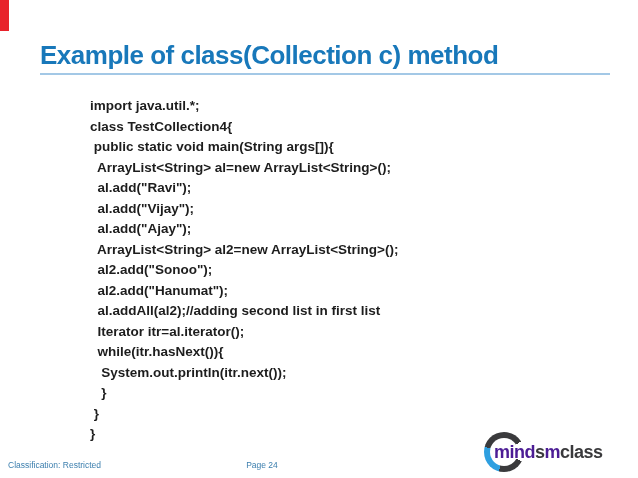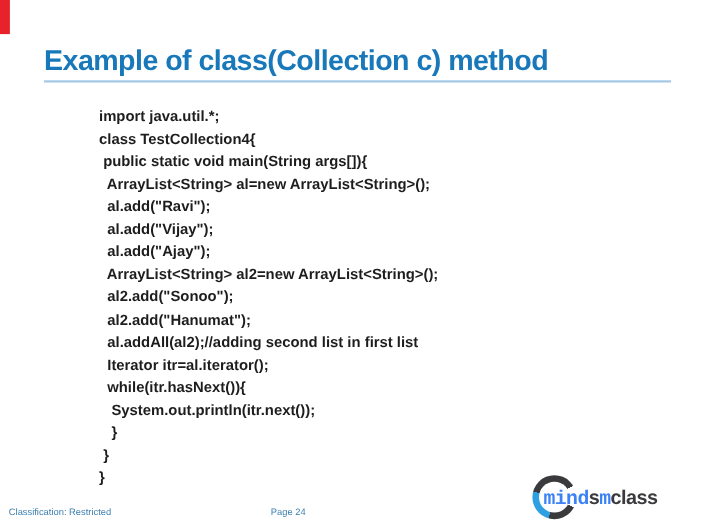--- a/index.html
+++ b/index.html
@@ -65,21 +65,21 @@
     width: 28px; height: 28px;
     border-radius: 50%;
     background: #ffffff;
   }
   .logo-text {
     position: absolute; left: 10px; top: 12px;
     font-size: 18px; font-weight: bold;
     letter-spacing: -0.5px;
     white-space: nowrap;
   }
-  .logo-blue { color: #3b82f6; font-family: Liberation Mono, monospace; }
+  .logo-blue { color: #4c1d95; }
   .logo-dark { color: #3a3a3c; }
 </style>
 </head>
 <body>
 
 <div class="accent-bar"></div>
 
 <h1 class="slide-title">Example of class(Collection c) method</h1>
 <div class="title-underline"></div>
 

